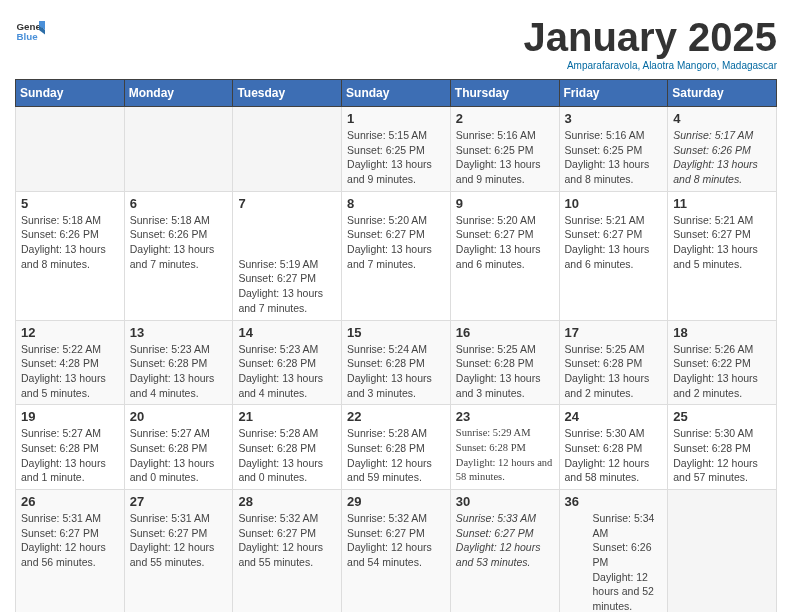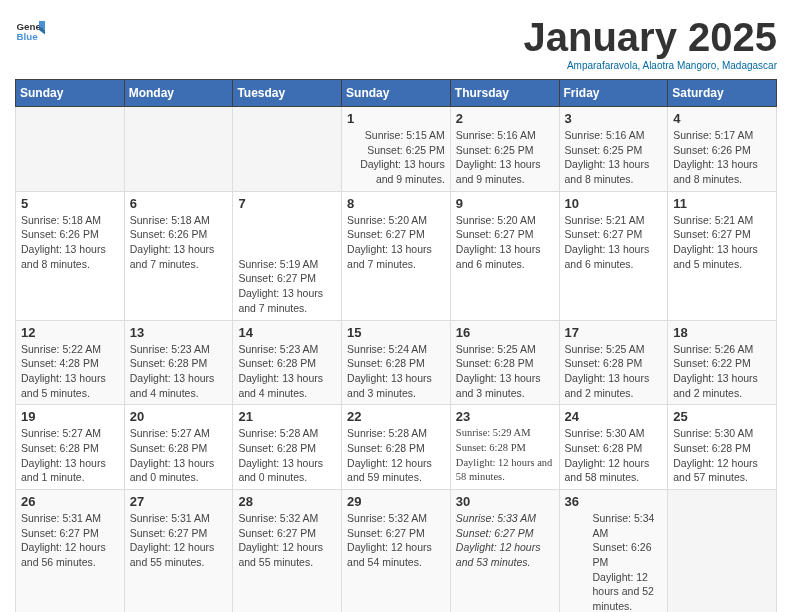--- a/index.html
+++ b/index.html
@@ -115,39 +115,39 @@
         <th>Saturday</th>
       </tr>
   </thead>
   <tbody id="calendar-body">
   <tr>
         <td class="empty-cell"></td>
         <td class="empty-cell"></td>
         <td class="empty-cell"></td>
         <td>
           <span class="day-number">1</span>
-          <div class="day-info" style="white-space: pre-line; text-align: right;">Sunrise: 5:15 AM
+          <div class="day-info" style="white-space: pre-line;">Sunrise: 5:15 AM
 Sunset: 6:25 PM
 Daylight: 13 hours and 9 minutes.</div>
         </td>
         <td>
           <span class="day-number">2</span>
           <div class="day-info" style="white-space: pre-line;">Sunrise: 5:16 AM
 Sunset: 6:25 PM
 Daylight: 13 hours and 9 minutes.</div>
         </td>
         <td>
           <span class="day-number">3</span>
           <div class="day-info" style="white-space: pre-line;">Sunrise: 5:16 AM
 Sunset: 6:25 PM
 Daylight: 13 hours and 8 minutes.</div>
         </td>
         <td>
           <span class="day-number">4</span>
-          <div class="day-info" style="white-space: pre-line;">Sunrise: 5:17 AM
+          <div class="day-info" style="white-space: pre-line; font-style: italic;">Sunrise: 5:17 AM
 Sunset: 6:26 PM
 Daylight: 13 hours and 8 minutes.</div>
         </td>
       </tr>
       <tr>
         <td>
           <span class="day-number">5</span>
           <div class="day-info" style="white-space: pre-line;">Sunrise: 5:18 AM
 Sunset: 6:26 PM
 Daylight: 13 hours and 8 minutes.</div>

